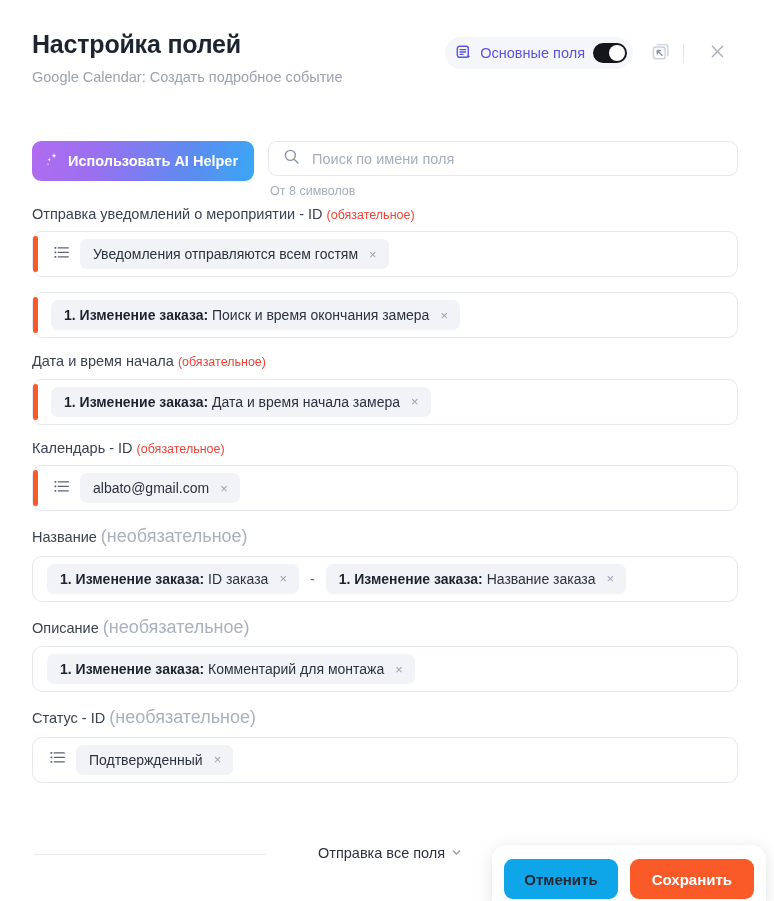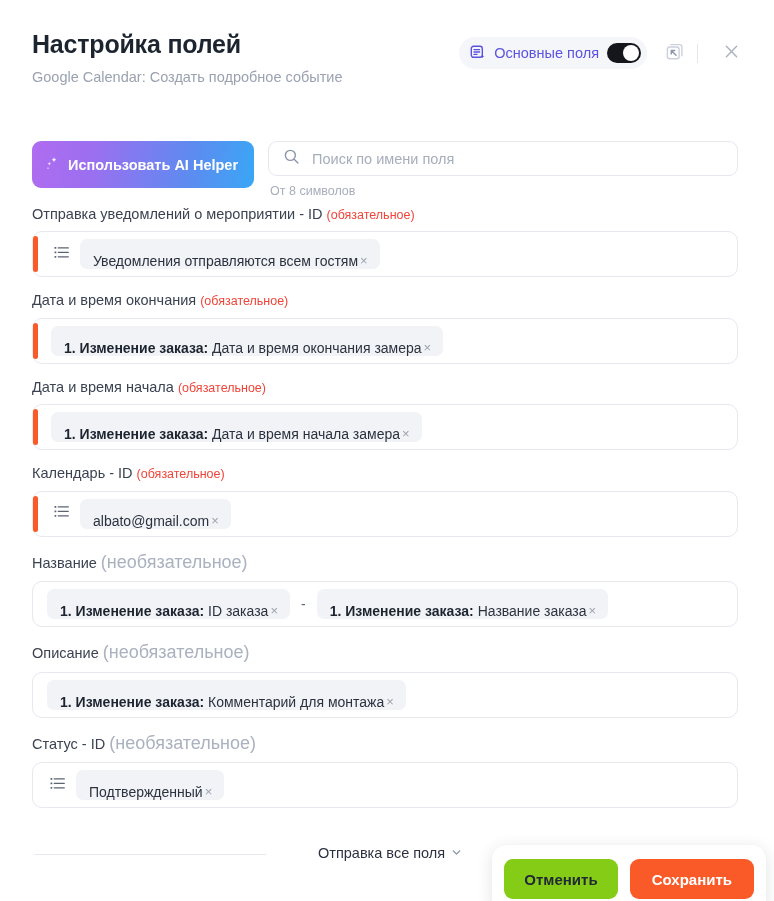--- a/index.html
+++ b/index.html
@@ -31,21 +31,21 @@
   }
   .page-subtitle {
     font-size: 14.5px;
     color: #9aa2b0;
     margin-top: 10px;
     line-height: 1.2;
   }
   .header-controls {
     position: absolute;
     top: 36px;
-    right: 26px;
+    right: 40px;
     display: flex;
     align-items: center;
     gap: 0px;
   }
   .main-fields-toggle {
     display: flex;
     align-items: center;
     gap: 8px;
     background: #f5f6fa;
     border-radius: 18px;
@@ -87,21 +87,21 @@
 
   
   .search-row {
     position: absolute;
     top: 141px; left: 32px; right: 36px;
     display: flex;
     align-items: flex-start;
     gap: 14px;
   }
   .ai-helper-btn {
-    height: 47px;
+    height: 40px;
     border: 0;
     border-radius: 9px;
     background: linear-gradient(100deg, #b06cf0 0%, #9b6ff0 28%, #5c8cf0 72%, #39a7f5 100%);
     color: #fff;
     font-family: "Liberation Sans", sans-serif;
     font-size: 14.5px;
     font-weight: bold;
     padding: 0 16px 0 13px;
     display: flex;
     align-items: center;
@@ -173,21 +173,22 @@
     background: #fa5a28;
     border-radius: 4px;
   }
   .list-icon { flex: 0 0 auto; display: block; margin-left: 2px; }
 
   .chip {
     background: #f2f3f6;
     border-radius: 7px;
     height: 30px;
     display: inline-flex;
-    align-items: flex-end;
+    align-items: center;
+    gap: 9px;
     padding: 0 10px 0 13px;
     font-size: 14px;
     color: #2b323f;
     white-space: nowrap;
     max-width: 100%;
   }
   .chip b { font-weight: bold; color: #1c2430; }
   .chip-x {
     color: #9aa2b0;
     font-size: 13px;
@@ -241,21 +242,21 @@
     border: 0;
     border-radius: 9px;
     height: 40px;
     font-family: "Liberation Sans", sans-serif;
     font-size: 15px;
     font-weight: bold;
     cursor: pointer;
     padding: 0 20px;
     white-space: nowrap;
   }
-  .btn-cancel { background: #84cc16; color: #222936; }
+  .btn-cancel { background: #0ea5e9; color: #222936; }
   .btn-save { background: #fa5a28; color: #fff; padding: 0 22px; }
 </style>
 </head>
 <body>
 
 <div class="header">
   <h1 class="page-title">Настройка полей</h1>
   <div class="page-subtitle">Google Calendar: Создать подробное событие</div>
 
   <div class="header-controls">
@@ -330,25 +331,24 @@
   <rect x="1.6" y="12.6" width="1.9" height="1.9" rx=".4" fill="#5c6372"></rect>
   <path d="M5.6 4.15h10.6M5.6 8.85h10.6M5.6 13.55h10.6" stroke="#5c6372" stroke-width="1.4" stroke-linecap="round"></path>
 </svg></span>
         <span class="chip">
           <span><span>Уведомления отправляются всем гостям</span></span>
           <span class="chip-x">×</span>
         </span>
       </div>
     </div>
     <div class="field">
-      <div class="field-label"><span>Дата и время окончания</span> <span class="req">(обязательное)</span></div>
       <div class="field-input required-mark">
         <span class="req-bar"></span>
         <span class="chip">
-          <span><b>1. Изменение заказа:</b> <span>Дата и время окончания замера</span></span>
+          <span><b>1. Изменение заказа:</b> <span>Поиск и время окончания замера</span></span>
           <span class="chip-x">×</span>
         </span>
       </div>
     </div>
     <div class="field">
       <div class="field-label"><span>Дата и время начала</span> <span class="req">(обязательное)</span></div>
       <div class="field-input required-mark">
         <span class="req-bar"></span>
         <span class="chip">
           <span><b>1. Изменение заказа:</b> <span>Дата и время начала замера</span></span>

